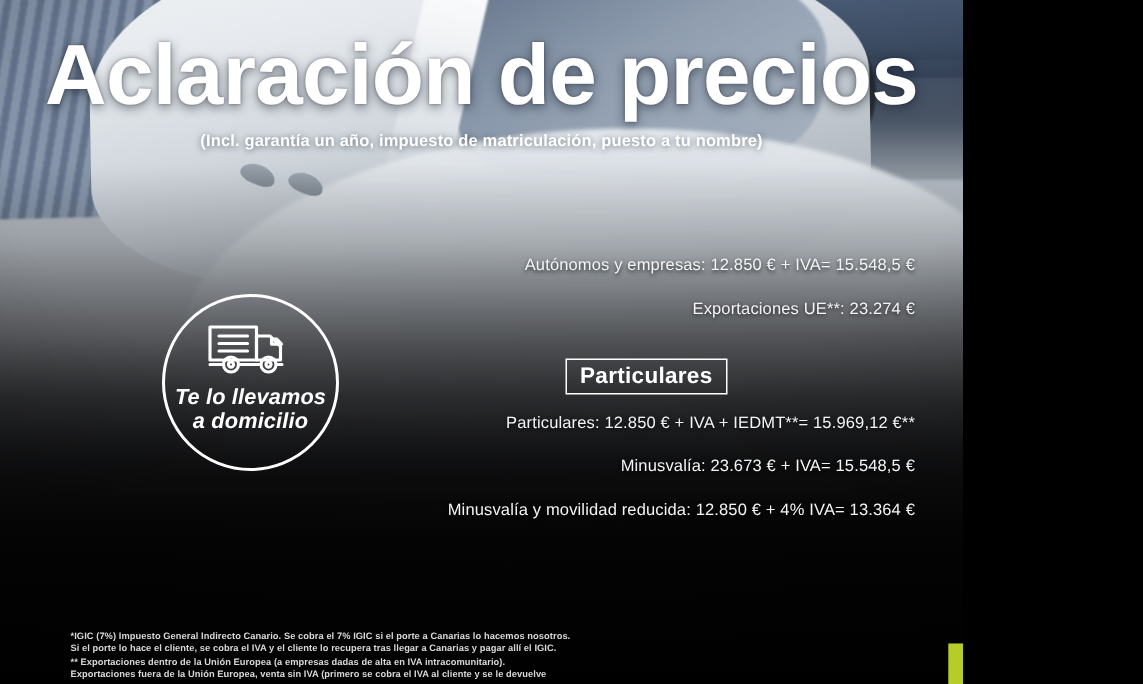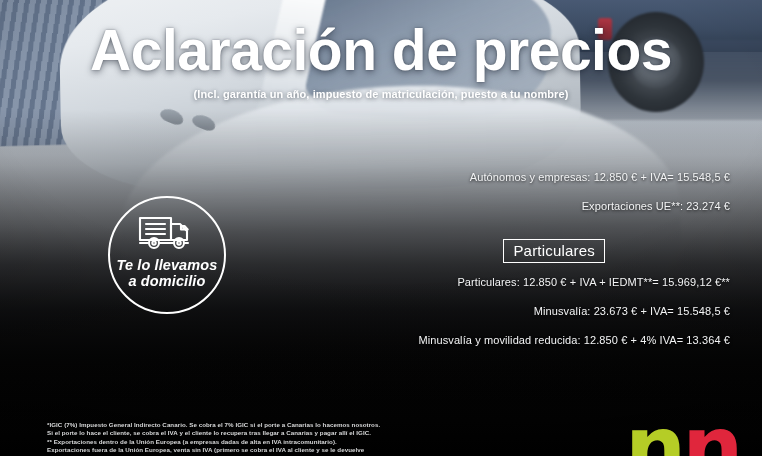--- a/index.html
+++ b/index.html
@@ -2,21 +2,21 @@
 <html><head>
 <meta charset="utf-8">
 <style>
   html, body {
     margin: 0;
     padding: 0;
     background: #000;
   }
   #stage {
     position: relative;
-    width: 762px;
+    width: 642px;
     height: 456px;
     overflow: hidden;
     background: #070707;
     font-family: "Liberation Sans", sans-serif;
     -webkit-font-smoothing: antialiased;
   }
 
   
   .photo {
     position: absolute;
@@ -220,21 +220,21 @@
   .section-head {
     margin-top: 18px;
     margin-bottom: 5px;
     display: flex;
     justify-content: flex-end;
   }
   .section-head .boxed {
     border: 1.5px solid #ffffff;
     color: #ffffff;
     font-size: 15px;
-    font-weight: 400;
+    font-weight: 700;
     padding: 2px 9px 3px;
     line-height: 1.15;
     margin-right: 125px;
     letter-spacing: .2px;
   }
 
   
   .footnotes {
     position: absolute;
     left: 47px; top: 421px;

